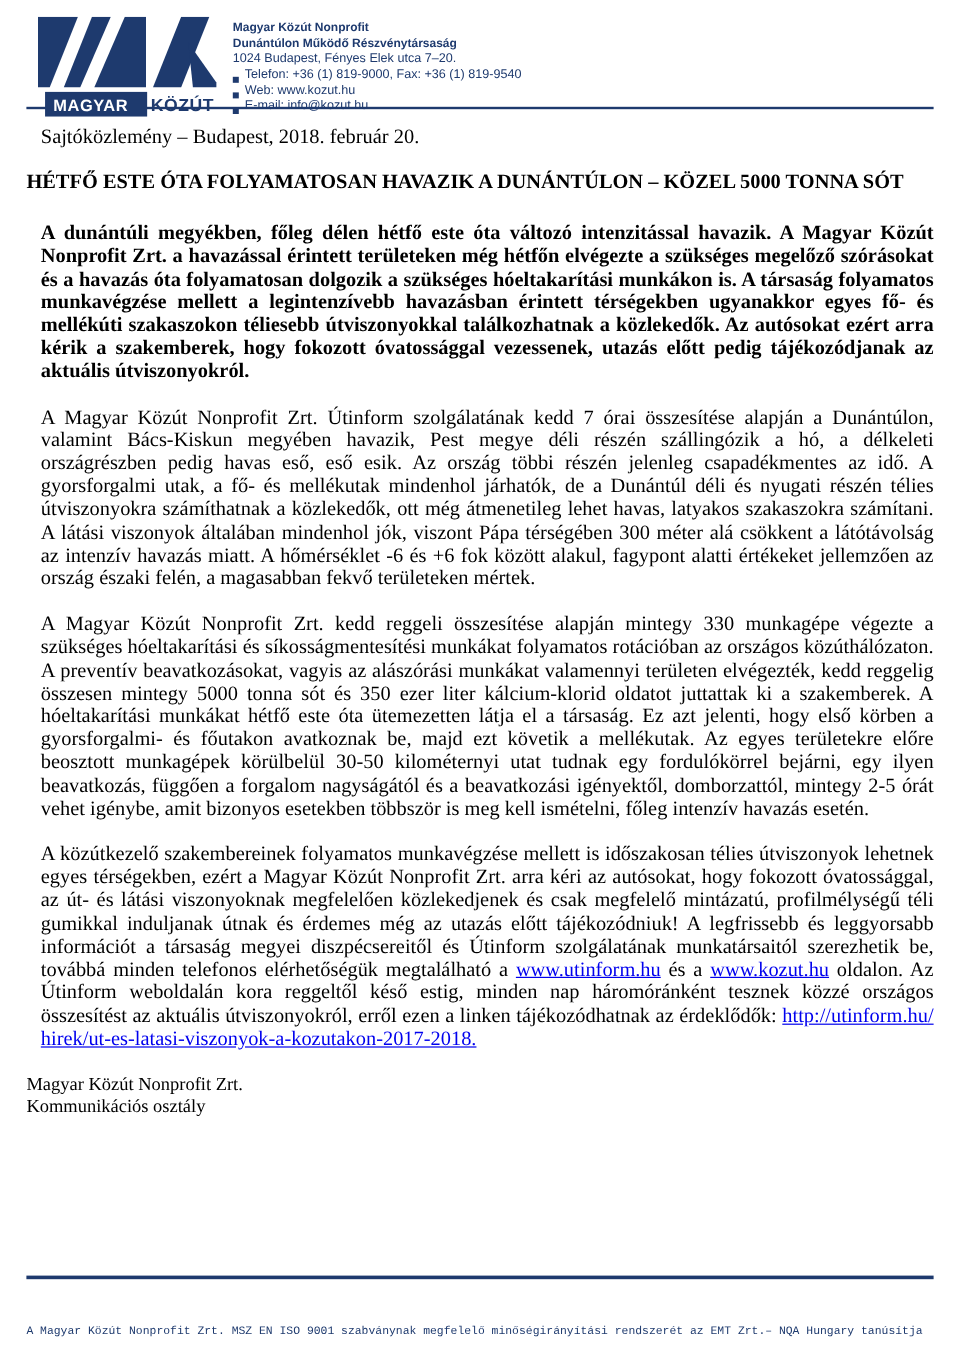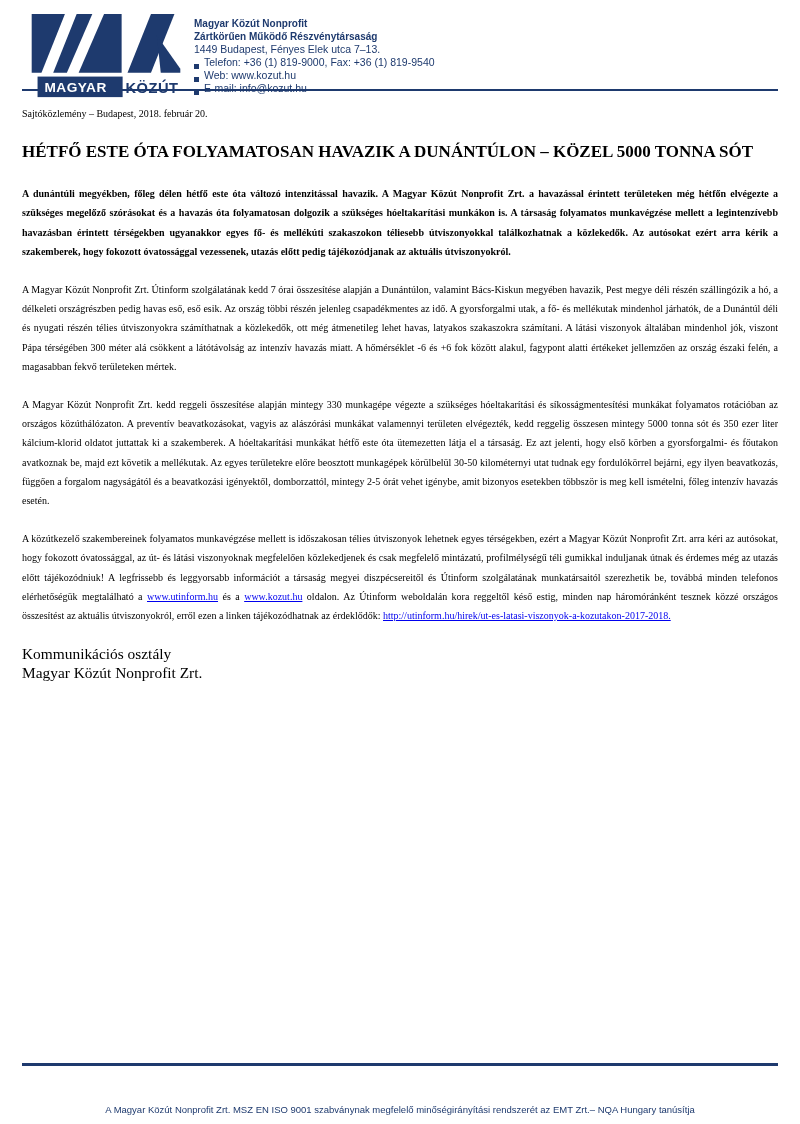--- a/index.html
+++ b/index.html
@@ -20,30 +20,30 @@
     font-size:10.5px; line-height:13px;
   }
   .co-name { font-weight:bold; font-size:10px; }
   .co-line.bulleted { display:flex; align-items:flex-end; }
   .sq-bullet { display:inline-block; width:5px; height:5px; background:#1e3a6e; margin-right:5px; flex:0 0 auto; }
   .header-rule { border:none; border-top:2px solid #1e3a6e; margin:0 22px; }
   
   .content { margin:13px 22px 0 22px; }
   .dateline { font-size:15.4px; margin:0 0 18px 0; }
   .doc-title { font-size:17px; font-weight:bold; line-height:20px; margin:0 0 22px 0; }
-  .content p { font-size:10px; line-height:19.2px; text-align:justify; margin:0 0 19px 0; }
+  .content p { font-size:17px; line-height:19.2px; text-align:justify; margin:0 0 19px 12px; }
   p.lead { font-weight:bold; }
   a.inline-link { color:#0000ee; text-decoration:underline; cursor:pointer; word-break:break-all; }
   .signature { margin-top:6px; font-size:15.4px; line-height:19.2px; }
   
   .page-footer { position:absolute; left:22px; right:22px; bottom:8px; }
   .footer-rule { border:none; border-top:3px solid #1e3a6e; margin:0 0 5px 0; }
   .footer-text {
-    font-family:Liberation Sans, sans-serif; color:#1e3a6e;
-    font-size:9.5px; text-align:center; line-height:12px;margin-top:38px;
+    font-family:Liberation Mono, monospace; color:#1e3a6e;
+    font-size:9.5px; text-align:left; line-height:12px;margin-top:38px;
   }
 </style>
 </head>
 <body>
 
 <div class="page">
 
   <div class="letterhead">
     <svg class="logo-svg" viewBox="0 0 152 90" aria-hidden="true">
 
@@ -53,22 +53,22 @@
         <polygon class="navy-fill" points="74,0 92,0 92,60 48,60"></polygon>
         <polygon class="navy-fill" points="122,0 146,0 122,60 98,60"></polygon>
         <polygon class="navy-fill" points="128,22 152,56 152,60 132,60"></polygon>
       </g>
       <rect class="navy-fill" x="6" y="64" width="87" height="21"></rect>
       <text class="logo-word-magyar" x="13" y="80">MAGYAR</text>
       <text class="logo-word-kozut" x="96" y="80.5">KÖZÚT</text>
     </svg>
     <div class="company-info">
       <div class="co-name">Magyar Közút Nonprofit</div>
-      <div class="co-name">Zártkörűen Működő Részvénytársaság</div>
-      <div class="co-line">1449 Budapest, Fényes Elek utca 7–13.</div>
+      <div class="co-name">Dunántúlon Működő Részvénytársaság</div>
+      <div class="co-line">1024 Budapest, Fényes Elek utca 7–20.</div>
       <div class="co-line bulleted">
         <span class="sq-bullet"></span>
         <span>Telefon: +36 (1) 819-9000, Fax: +36 (1) 819-9540</span>
       </div>
       <div class="co-line bulleted">
         <span class="sq-bullet"></span>
         <span>Web: www.kozut.hu</span>
       </div>
       <div class="co-line bulleted">
         <span class="sq-bullet"></span>
@@ -87,22 +87,22 @@
     <p class="lead">A dunántúli megyékben, főleg délen hétfő este óta változó intenzitással havazik. A Magyar Közút Nonprofit Zrt. a havazással érintett területeken még hétfőn elvégezte a szükséges megelőző szórásokat és a havazás óta folyamatosan dolgozik a szükséges hóeltakarítási munkákon is. A társaság folyamatos munkavégzése mellett a legintenzívebb havazásban érintett térségekben ugyanakkor egyes fő- és mellékúti szakaszokon téliesebb útviszonyokkal találkozhatnak a közlekedők. Az autósokat ezért arra kérik a szakemberek, hogy fokozott óvatossággal vezessenek, utazás előtt pedig tájékozódjanak az aktuális útviszonyokról.</p>
 
     <p>A Magyar Közút Nonprofit Zrt. Útinform szolgálatának kedd 7 órai összesítése alapján a Dunántúlon, valamint Bács-Kiskun megyében havazik, Pest megye déli részén szállingózik a hó, a délkeleti országrészben pedig havas eső, eső esik. Az ország többi részén jelenleg csapadékmentes az idő. A gyorsforgalmi utak, a fő- és mellékutak mindenhol járhatók, de a Dunántúl déli és nyugati részén télies útviszonyokra számíthatnak a közlekedők, ott még átmenetileg lehet havas, latyakos szakaszokra számítani. A látási viszonyok általában mindenhol jók, viszont Pápa térségében 300 méter alá csökkent a látótávolság az intenzív havazás miatt. A hőmérséklet -6 és +6 fok között alakul, fagypont alatti értékeket jellemzően az ország északi felén, a magasabban fekvő területeken mértek.</p>
 
     <p>A Magyar Közút Nonprofit Zrt. kedd reggeli összesítése alapján mintegy 330 munkagépe végezte a szükséges hóeltakarítási és síkosságmentesítési munkákat folyamatos rotációban az országos közúthálózaton. A preventív beavatkozásokat, vagyis az alászórási munkákat valamennyi területen elvégezték, kedd reggelig összesen mintegy 5000 tonna sót és 350 ezer liter kálcium-klorid oldatot juttattak ki a szakemberek. A hóeltakarítási munkákat hétfő este óta ütemezetten látja el a társaság. Ez azt jelenti, hogy első körben a gyorsforgalmi- és főutakon avatkoznak be, majd ezt követik a mellékutak. Az egyes területekre előre beosztott munkagépek körülbelül 30-50 kilométernyi utat tudnak egy fordulókörrel bejárni, egy ilyen beavatkozás, függően a forgalom nagyságától és a beavatkozási igényektől, domborzattól, mintegy 2-5 órát vehet igénybe, amit bizonyos esetekben többször is meg kell ismételni, főleg intenzív havazás esetén.</p>
 
     <p><span>A közútkezelő szakembereinek folyamatos munkavégzése mellett is időszakosan télies útviszonyok lehetnek egyes térségekben, ezért a Magyar Közút Nonprofit Zrt. arra kéri az autósokat, hogy fokozott óvatossággal, az út- és látási viszonyoknak megfelelően közlekedjenek és csak megfelelő mintázatú, profilmélységű téli gumikkal induljanak útnak és érdemes még az utazás előtt tájékozódniuk! A legfrissebb és leggyorsabb információt a társaság megyei diszpécsereitől és Útinform szolgálatának munkatársaitól szerezhetik be, továbbá minden telefonos elérhetőségük megtalálható a </span><a class="inline-link">www.utinform.hu</a><span> és a </span><a class="inline-link">www.kozut.hu</a><span> oldalon. Az Útinform weboldalán kora reggeltől késő estig, minden nap háromóránként tesznek közzé országos összesítést az aktuális útviszonyokról, erről ezen a linken tájékozódhatnak az érdeklődők: </span><a class="inline-link">http://utinform.hu/hirek/ut-es-latasi-viszonyok-a-kozutakon-2017-2018.</a>
     </p>
 
     <div class="signature">
+      <div>Magyar Közút Nonprofit Zrt.</div>
       <div>Kommunikációs osztály</div>
-      <div>Magyar Közút Nonprofit Zrt.</div>
     </div>
   </div>
 
   <div class="page-footer">
     <hr class="footer-rule">
     <div class="footer-text">A Magyar Közút Nonprofit Zrt. MSZ EN ISO 9001 szabványnak megfelelő minőségirányítási rendszerét az EMT Zrt.– NQA Hungary tanúsítja</div>
   </div>
 
 </div>
 

